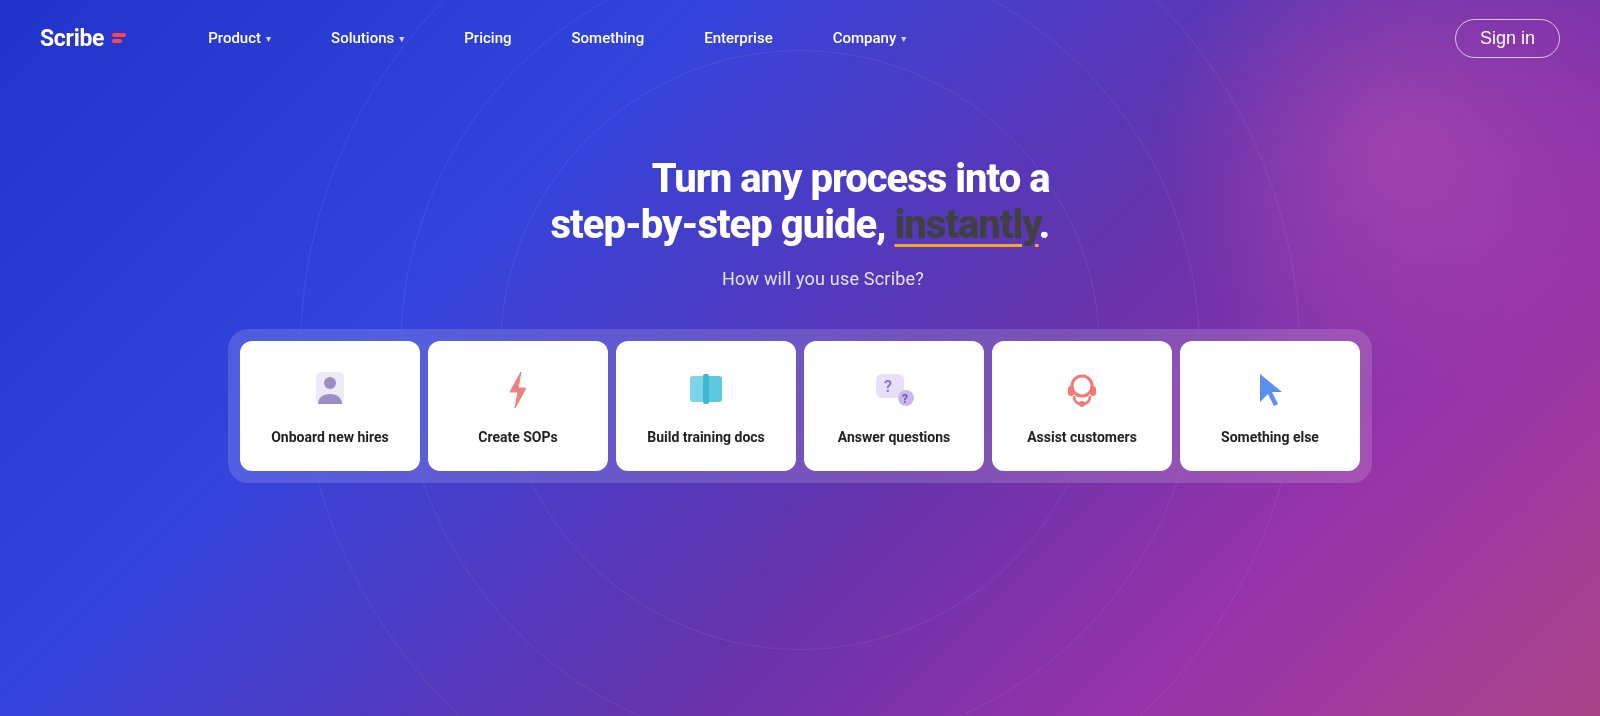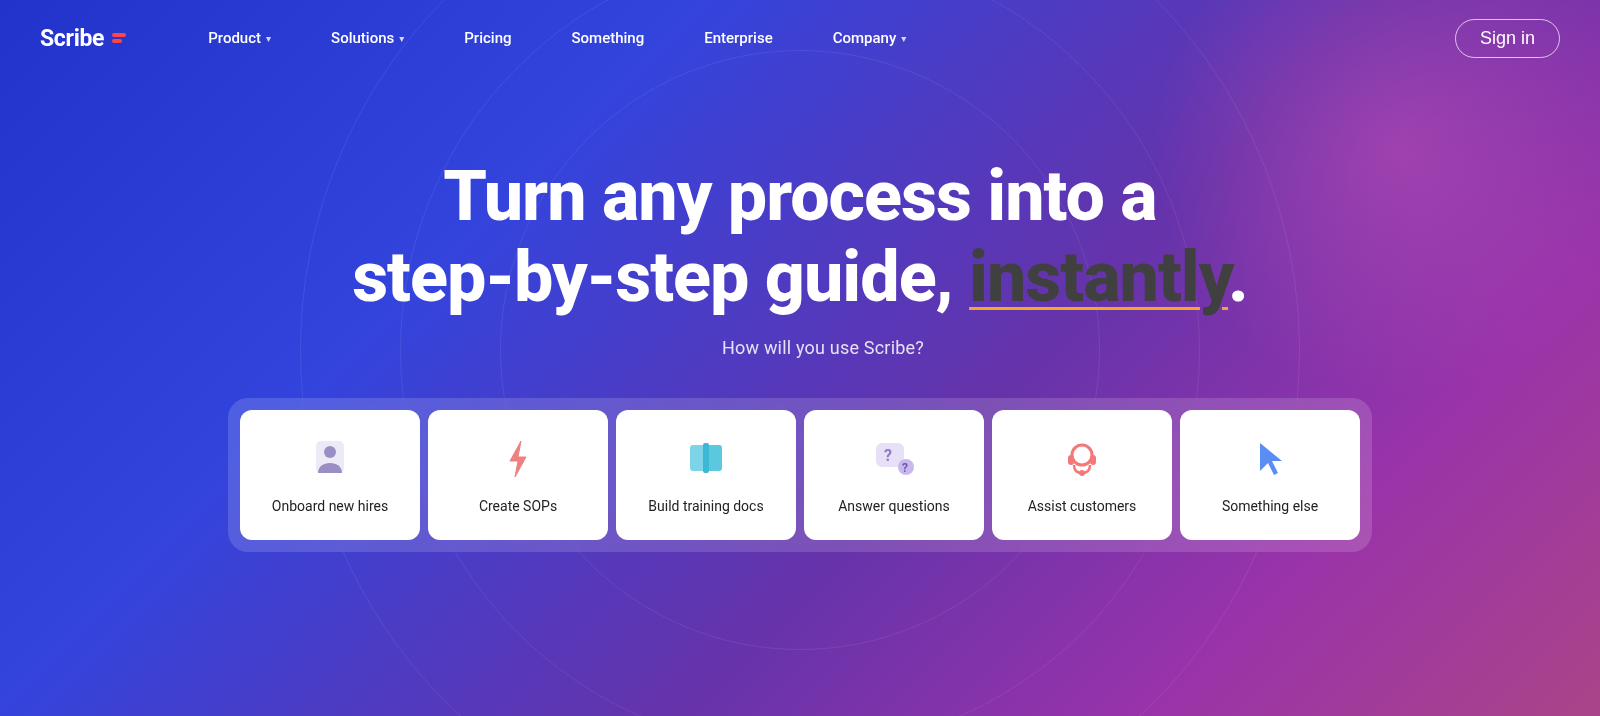--- a/index.html
+++ b/index.html
@@ -130,23 +130,23 @@
       position: relative;
       z-index: 5;
       display: flex;
       flex-direction: column;
       align-items: center;
       padding-top: 80px;
     }
 
     .hero-title {
       color: white;
-      font-size: 70px;
+      font-size: 40px;
       font-weight: 800;
-      text-align: center;
+      text-align: right;
       line-height: 1.15;
       max-width: 900px;
       letter-spacing: -1px;
     }
 
     .hero-title .highlight {
       color: #404040;
       text-decoration: underline;
       text-decoration-color: #f5a623;
       text-underline-offset: 6px;
@@ -200,21 +200,21 @@
       width: 48px;
       height: 48px;
       display: flex;
       align-items: center;
       justify-content: center;
       font-size: 28px;
     }
 
     .card-label {
       font-size: 14px;
-      font-weight: 400;
+      font-weight: 700;
       color: #222;
       text-align: center;
       line-height: 1.3;
     }
 
     
     .svg-icon svg {
       width: 44px;
       height: 44px;
     }

